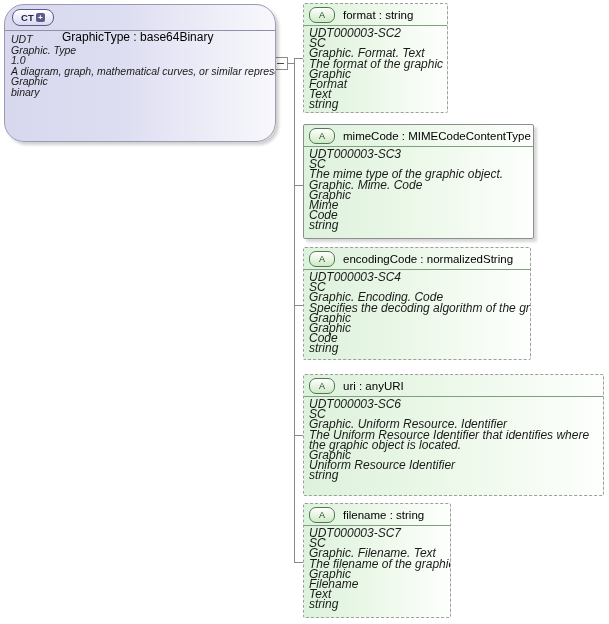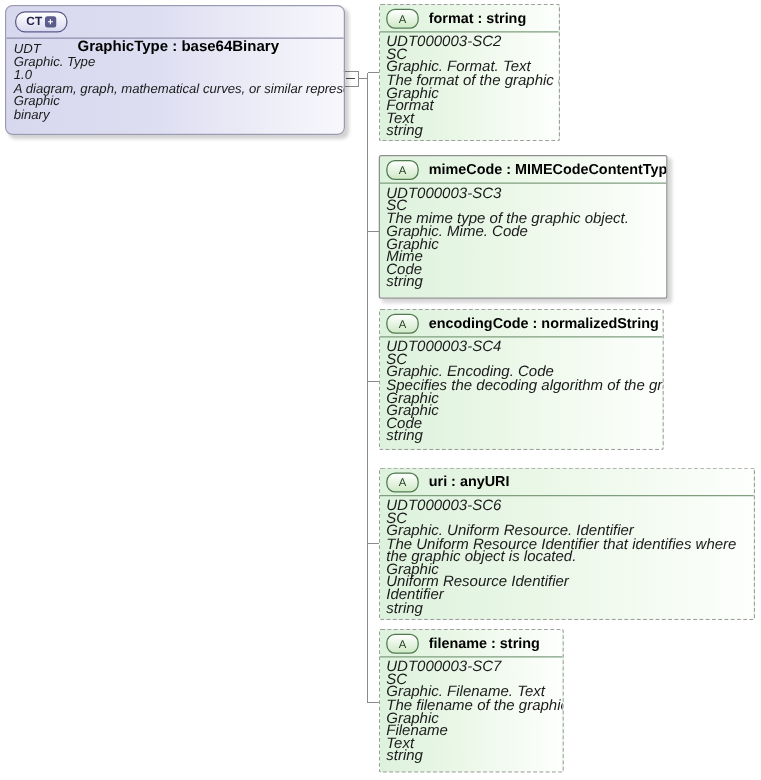--- a/index.html
+++ b/index.html
@@ -35,23 +35,23 @@
   .conn-layer line, .conn-layer rect, .conn-layer path {
     shape-rendering: crispEdges;
   }
 
   
   .ct-box {
     position: absolute;
     left: 4px;
     top: 4px;
     width: 272px;
-    height: 104px;
+    height: 138px;
     border: 1px solid #9a9ab4;
-    border-radius: 6px;
+    border-radius: 20px;
     background: linear-gradient(to right, #d7d7ee 0%, #dedef2 45%, #eeeef8 78%, #f7f7fc 100%);
     box-shadow: 3px 3px 3px rgba(0,0,0,0.18);
     box-sizing: border-box;
     overflow: hidden;
   }
   .ct-header {
     height: 26px;
     display: flex;
     align-items: center;
     padding-left: 7px;
@@ -82,21 +82,21 @@
     border-radius: 2px;
     background: #5b5b8c;
     color: #ffffff;
     font-size: 8px;
     line-height: 9px;
     text-align: center;
     font-weight: bold;
   }
   .ct-title {
     font-size: 12px;
-    font-weight: bold;
+    font-weight: normal;
     color: #000000;
     white-space: nowrap;
     margin-top: 38px;
   }
   .ct-body {
     padding: 3px 6px 0 6px;
   }
   .ct-body div {
     font-style: italic;
     font-size: 10.5px;
@@ -139,21 +139,21 @@
     border-radius: 7px;
     background: linear-gradient(to bottom, #ffffff 0%, #cfe9c6 100%);
     font-size: 9px;
     font-weight: normal;
     color: #1d3d1d;
     margin-right: 8px;
     flex: none;
   }
   .attr-title {
     font-size: 11.5px;
-    font-weight: bold;
+    font-weight: normal;
     color: #000000;
     white-space: nowrap;
   }
   .attr-body {
     padding: 2px 5px 0 5px;
   }
   .attr-body div {
     font-style: italic;
     font-size: 12px;
     line-height: 10.2px;
@@ -261,21 +261,20 @@
       <span class="a-badge">A</span>
       <span class="attr-title">uri        : anyURI</span>
     </div>
     <div class="attr-body">
       <div>UDT000003-SC6</div>
       <div>SC</div>
       <div>Graphic. Uniform Resource. Identifier</div>
       <div class="wrap">The Uniform Resource Identifier that identifies where the graphic object is located.</div>
       <div>Graphic</div>
       <div>Uniform Resource Identifier</div>
-      <div>Identifier</div>
       <div>string</div>
     </div>
   </div>
 
   <div class="attr-box dashed" style="left:303px; top:503px; width:148px; height:115px;">
     <div class="attr-header">
       <span class="a-badge">A</span>
       <span class="attr-title">filename : string</span>
     </div>
     <div class="attr-body">

